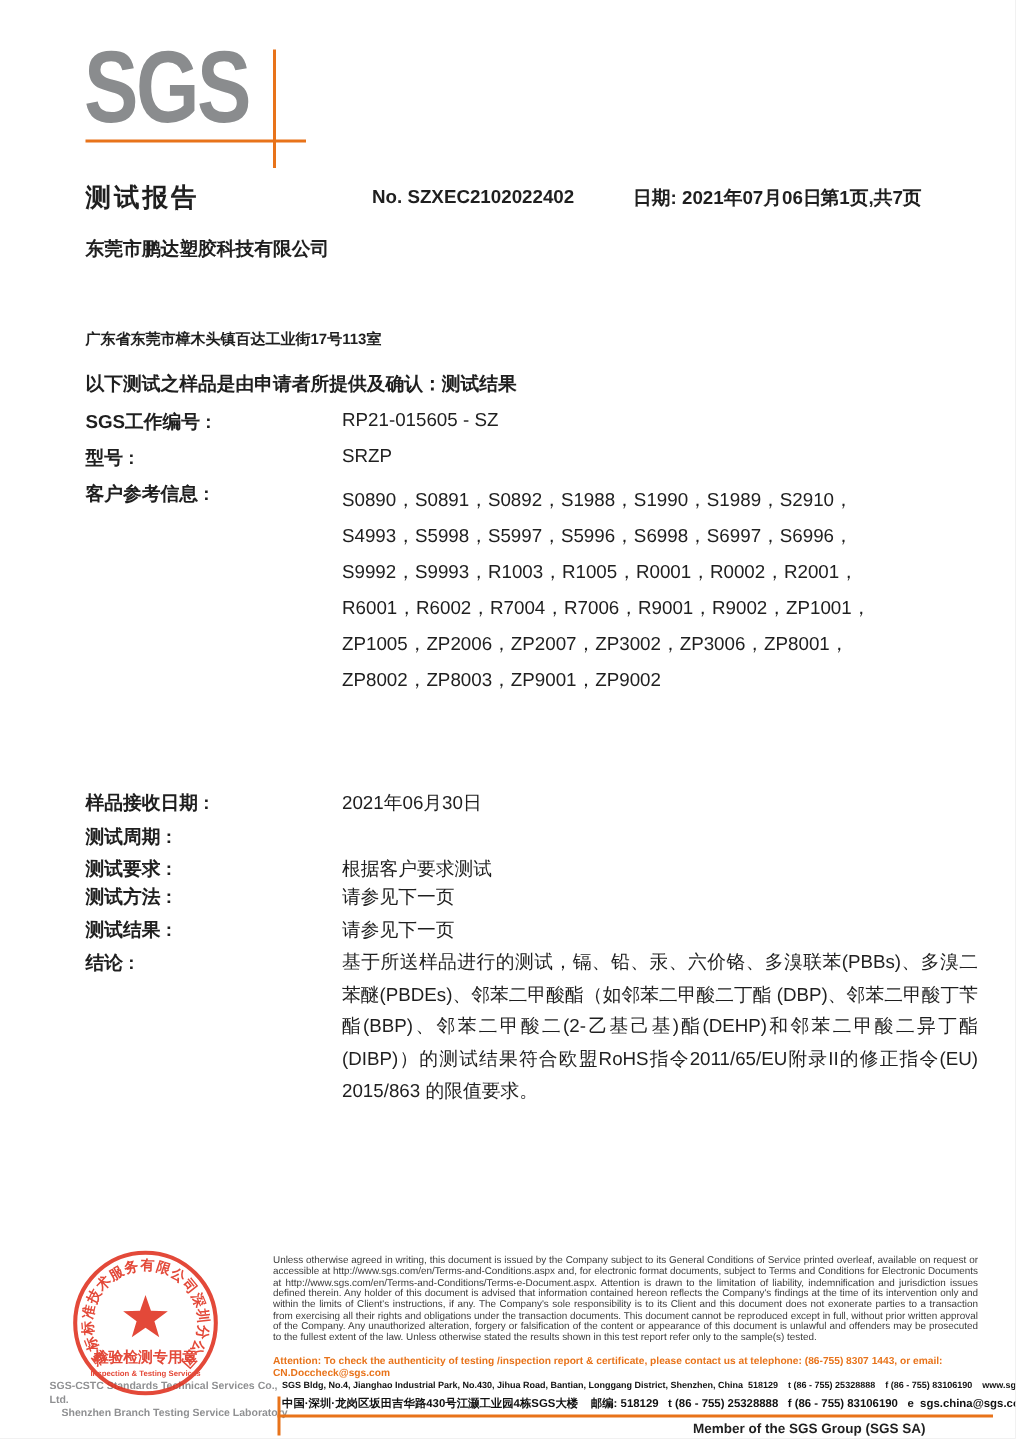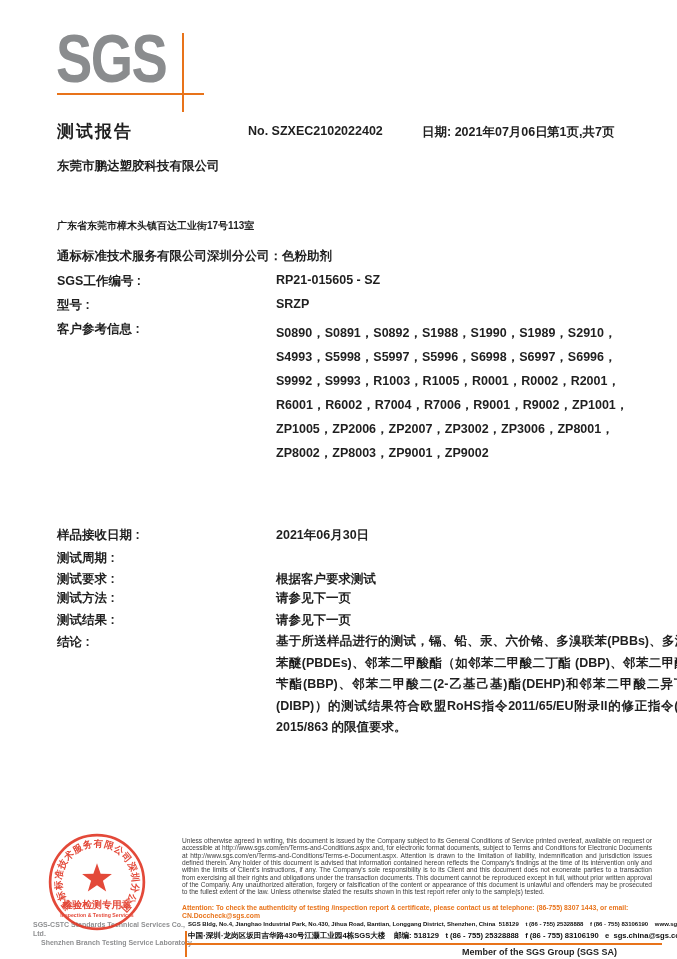--- a/index.html
+++ b/index.html
@@ -28,21 +28,21 @@
   .report-date { left:422px; top:124px; font-size:12.5px; font-weight:600; }
   .report-page { left:547px; top:124px; font-size:12.5px; font-weight:600;text-align:right; }
 
   .applicant-name { left:57px; top:158px; font-size:12.5px; font-weight:600; }
   .applicant-addr { left:57px; top:181px; font-size:10px; font-weight:700;margin-top:38px; }
 
   .intro { left:57px; top:248px; font-size:12.5px; font-weight:600; }
 
   
   .flabel { position:absolute; left:57px; font-size:12.5px; font-weight:600; }
-  .fvalue { position:absolute; left:228px; font-size:12.5px; font-weight:700;margin-left:48px; }
+  .fvalue { position:absolute; left:228px; font-size:12.5px; font-weight:400; }
   .ref-lines div { height:24px; line-height:24px; }
   .conclusion-val { width:424px; line-height:21.5px; text-align:justify; }
 
   
   .legal {
     left:182px; top:837px; width:470px;
     font-size:6.6px; line-height:7.35px; color:#3c3c3c;
     text-align:justify; font-weight:500;
   }
   .attention {
@@ -71,21 +71,21 @@
   <div class="abs logo-vline"></div>
 
   <div class="abs title">测试报告</div>
   <div class="abs report-no">No. SZXEC2102022402</div>
   <div class="abs report-date">日期: 2021年07月06日</div>
   <div class="abs report-page">第1页,共7页</div>
 
   <div class="abs applicant-name">东莞市鹏达塑胶科技有限公司</div>
   <div class="abs applicant-addr">广东省东莞市樟木头镇百达工业街17号113室</div>
 
-  <div class="abs intro">通标标准技术服务有限公司深圳分公司：色粉助剂</div>
+  <div class="abs intro">以下测试之样品是由申请者所提供及确认：测试结果</div>
 
   <div class="flabel" style="top:273px">SGS工作编号 :</div>
   <div class="fvalue" style="top:273px">RP21-015605 - SZ</div>
 
   <div class="flabel" style="top:297px">型号 :</div>
   <div class="fvalue" style="top:297px">SRZP</div>
 
   <div class="flabel" style="top:321px">客户参考信息 :</div>
   <div class="fvalue ref-lines" style="top:321px">
     <div>S0890，S0891，S0892，S1988，S1990，S1989，S2910，</div>

